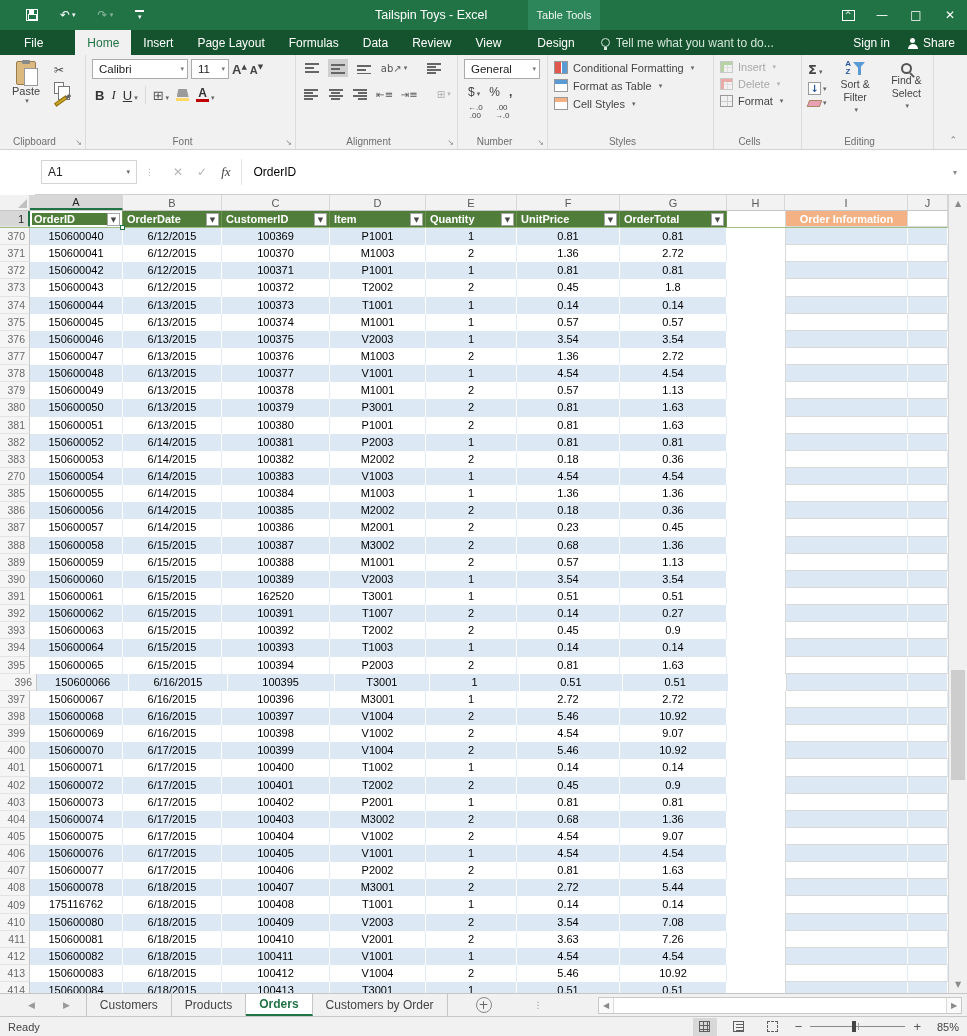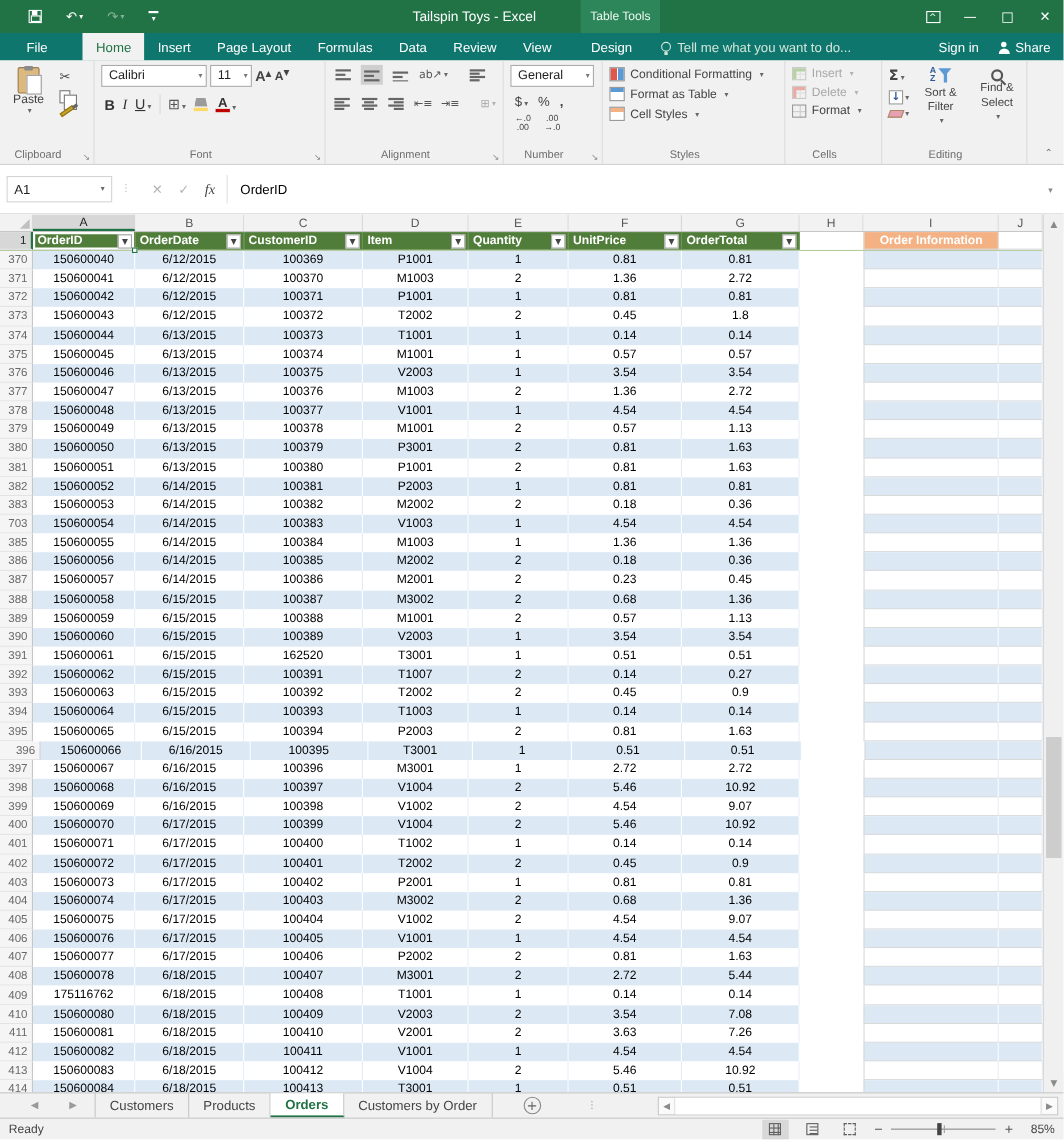--- a/index.html
+++ b/index.html
@@ -21,21 +21,21 @@
   .icon-qatmenu .bar { width:9px; height:2px; background:#fff; margin-bottom:2px; }
   .title-text { position:absolute; left:375px; font-size:12.5px; color:#fff; }
   .context-group { position:absolute; left:528px; top:0; width:72px; height:30px;
     background:#2d8659; color:#eef7f1; font-size:11px; display:flex; align-items:center; justify-content:center; }
   .win-ctrls { position:absolute; right:0; top:0; height:30px; display:flex; align-items:center; }
   .win-btn { width:34px; height:30px; display:flex; align-items:center; justify-content:center;
     color:#fff; font-size:12px; }
   .icon-ribbondisp { width:13px; height:11px; border:1px solid #fff; position:relative; font-size:8px; text-align:center; line-height:9px; }
 
   
-  .tabrow { position:relative; height:25px; background:#0f766e; display:flex; align-items:stretch; }
+  .tabrow { position:relative; height:25px; background:#14532d; display:flex; align-items:stretch; }
   .rtab { padding:0 12px; display:flex; align-items:center; color:#fff; font-size:12px; cursor:default; }
   .rtab.first { margin-left:10px; padding:0 14px; }
   .rtab.active { background:#f1f1f1; color:#217346; }
   .rtab.contextual { margin-left:12px; }
   .tellme { display:flex; align-items:center; gap:6px; margin-left:14px; color:#d3e6da; font-size:12px; }
   .icon-bulb { width:9px; height:9px; border:1.5px solid #d3e6da; border-radius:50%; position:relative; }
   .icon-bulb::after { content:""; position:absolute; left:2px; bottom:-4px; width:3px; height:3px; background:#d3e6da; }
   .tab-right { position:absolute; right:0; top:0; height:25px; display:flex; align-items:center; }
   .signin { color:#fff; font-size:12px; margin-right:18px; }
   .share { display:flex; align-items:center; gap:5px; color:#fff; font-size:12px; margin-right:12px; }
@@ -141,21 +141,21 @@
   .icon-sortfilter { position:relative; width:20px; height:18px; }
   .icon-sortfilter .az { position:absolute; left:0; top:0; font-size:8px; font-weight:bold; color:#2b579a; line-height:8px; }
   .icon-sortfilter .funnel { position:absolute; right:0; top:2px; width:0; height:0;
     border-left:6px solid transparent; border-right:6px solid transparent; border-top:7px solid #5b9bd5; }
   .icon-sortfilter .funnel::after { content:""; position:absolute; left:-1.5px; top:-2px; width:3px; height:8px; background:#5b9bd5; }
   .icon-mag { width:11px; height:11px; border:2px solid #555; border-radius:50%; position:relative; margin-top:3px; }
   .icon-mag::after { content:""; position:absolute; right:-5px; bottom:-4px; width:6px; height:2px; background:#555; transform:rotate(45deg); }
   .collapse-ribbon { position:absolute; right:10px; bottom:4px; font-size:9px; color:#777; }
 
   
-  .fxbar { height:45px; background:#fff; border-bottom:1px solid #cfcfcf; display:flex; align-items:center; position:relative; }
+  .fxbar { height:45px; background:#fff; border-bottom:1px solid #cfcfcf; display:flex; align-items:center; position:relative;margin-left:35px; }
   .namebox { width:96px; height:24px; margin-left:6px; border:1px solid #d4d4d4; display:flex;
     align-items:center; justify-content:space-between; padding:0 6px; font-size:12px; color:#222; }
   .gripdots { color:#b8b8b8; font-size:9px; letter-spacing:1px; margin:0 8px; }
   .fxbtns { display:flex; align-items:center; gap:14px; padding:0 10px; border-right:1px solid #e2e2e2; height:26px; }
   .fxX { color:#b5b5b5; font-size:12px; }
   .fxV { color:#b5b5b5; font-size:12px; }
   .fxF { font-family:"Liberation Serif", serif; font-style:italic; font-size:13px; color:#444; }
   .fxcontent { font-size:12px; color:#000; margin-left:12px; flex:1; }
   .fxexpand { color:#8a8a8a; font-size:8px; margin-right:10px; }
 
@@ -733,21 +733,21 @@
           <div class="dcell" style="width: 108px;">100382</div>
           <div class="dcell" style="width: 96px;">M2002</div>
           <div class="dcell" style="width: 91px;">2</div>
           <div class="dcell" style="width: 103px;">0.18</div>
           <div class="dcell" style="width: 107px;">0.36</div>
           <div class="hblank" style="width: 58px;"></div>
           <div class="dcell icell" style="width: 123px;"></div>
           <div class="dcell icell jcell" style="width: 40px;"></div>
         </div>
         <div class="grow banded" style="width: 948px;">
-          <div class="gut" style="width: 30px;">703</div>
+          <div class="gut" style="width: 30px;">270</div>
           <div class="dcell" style="width: 93px;">150600054</div>
           <div class="dcell" style="width: 99px;">6/14/2015</div>
           <div class="dcell" style="width: 108px;">100383</div>
           <div class="dcell" style="width: 96px;">V1003</div>
           <div class="dcell" style="width: 91px;">1</div>
           <div class="dcell" style="width: 103px;">4.54</div>
           <div class="dcell" style="width: 107px;">4.54</div>
           <div class="hblank" style="width: 58px;"></div>
           <div class="dcell icell" style="width: 123px;"></div>
           <div class="dcell icell jcell" style="width: 40px;"></div>

